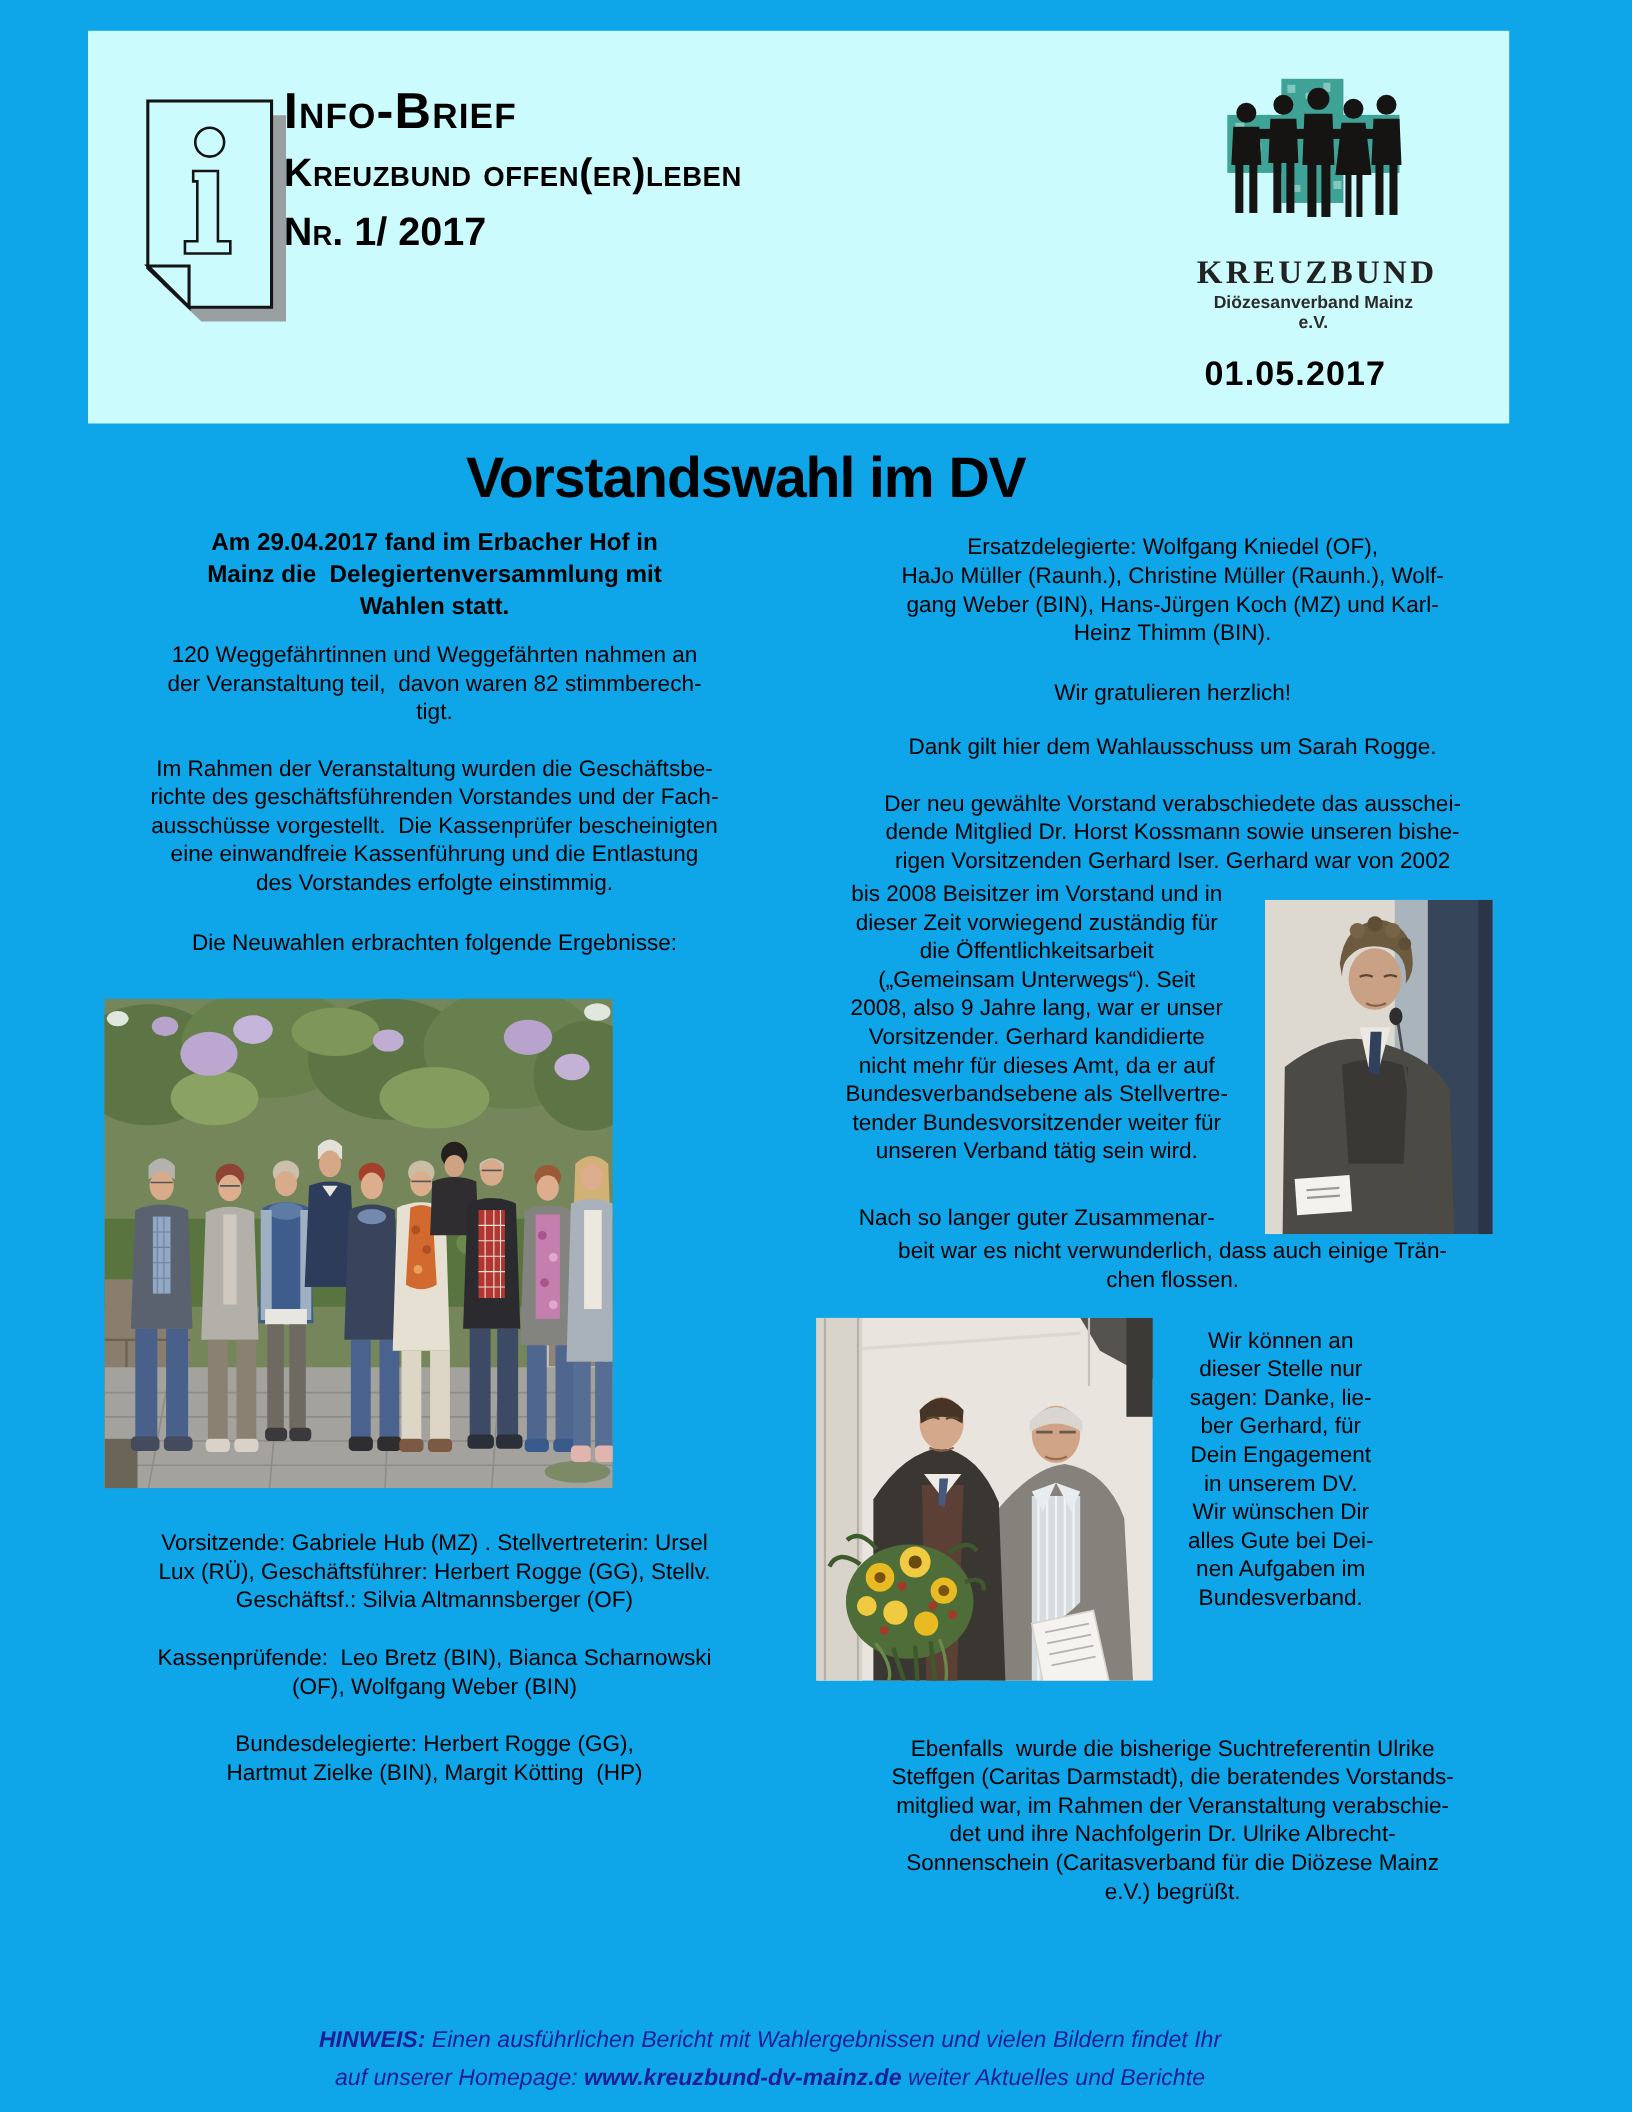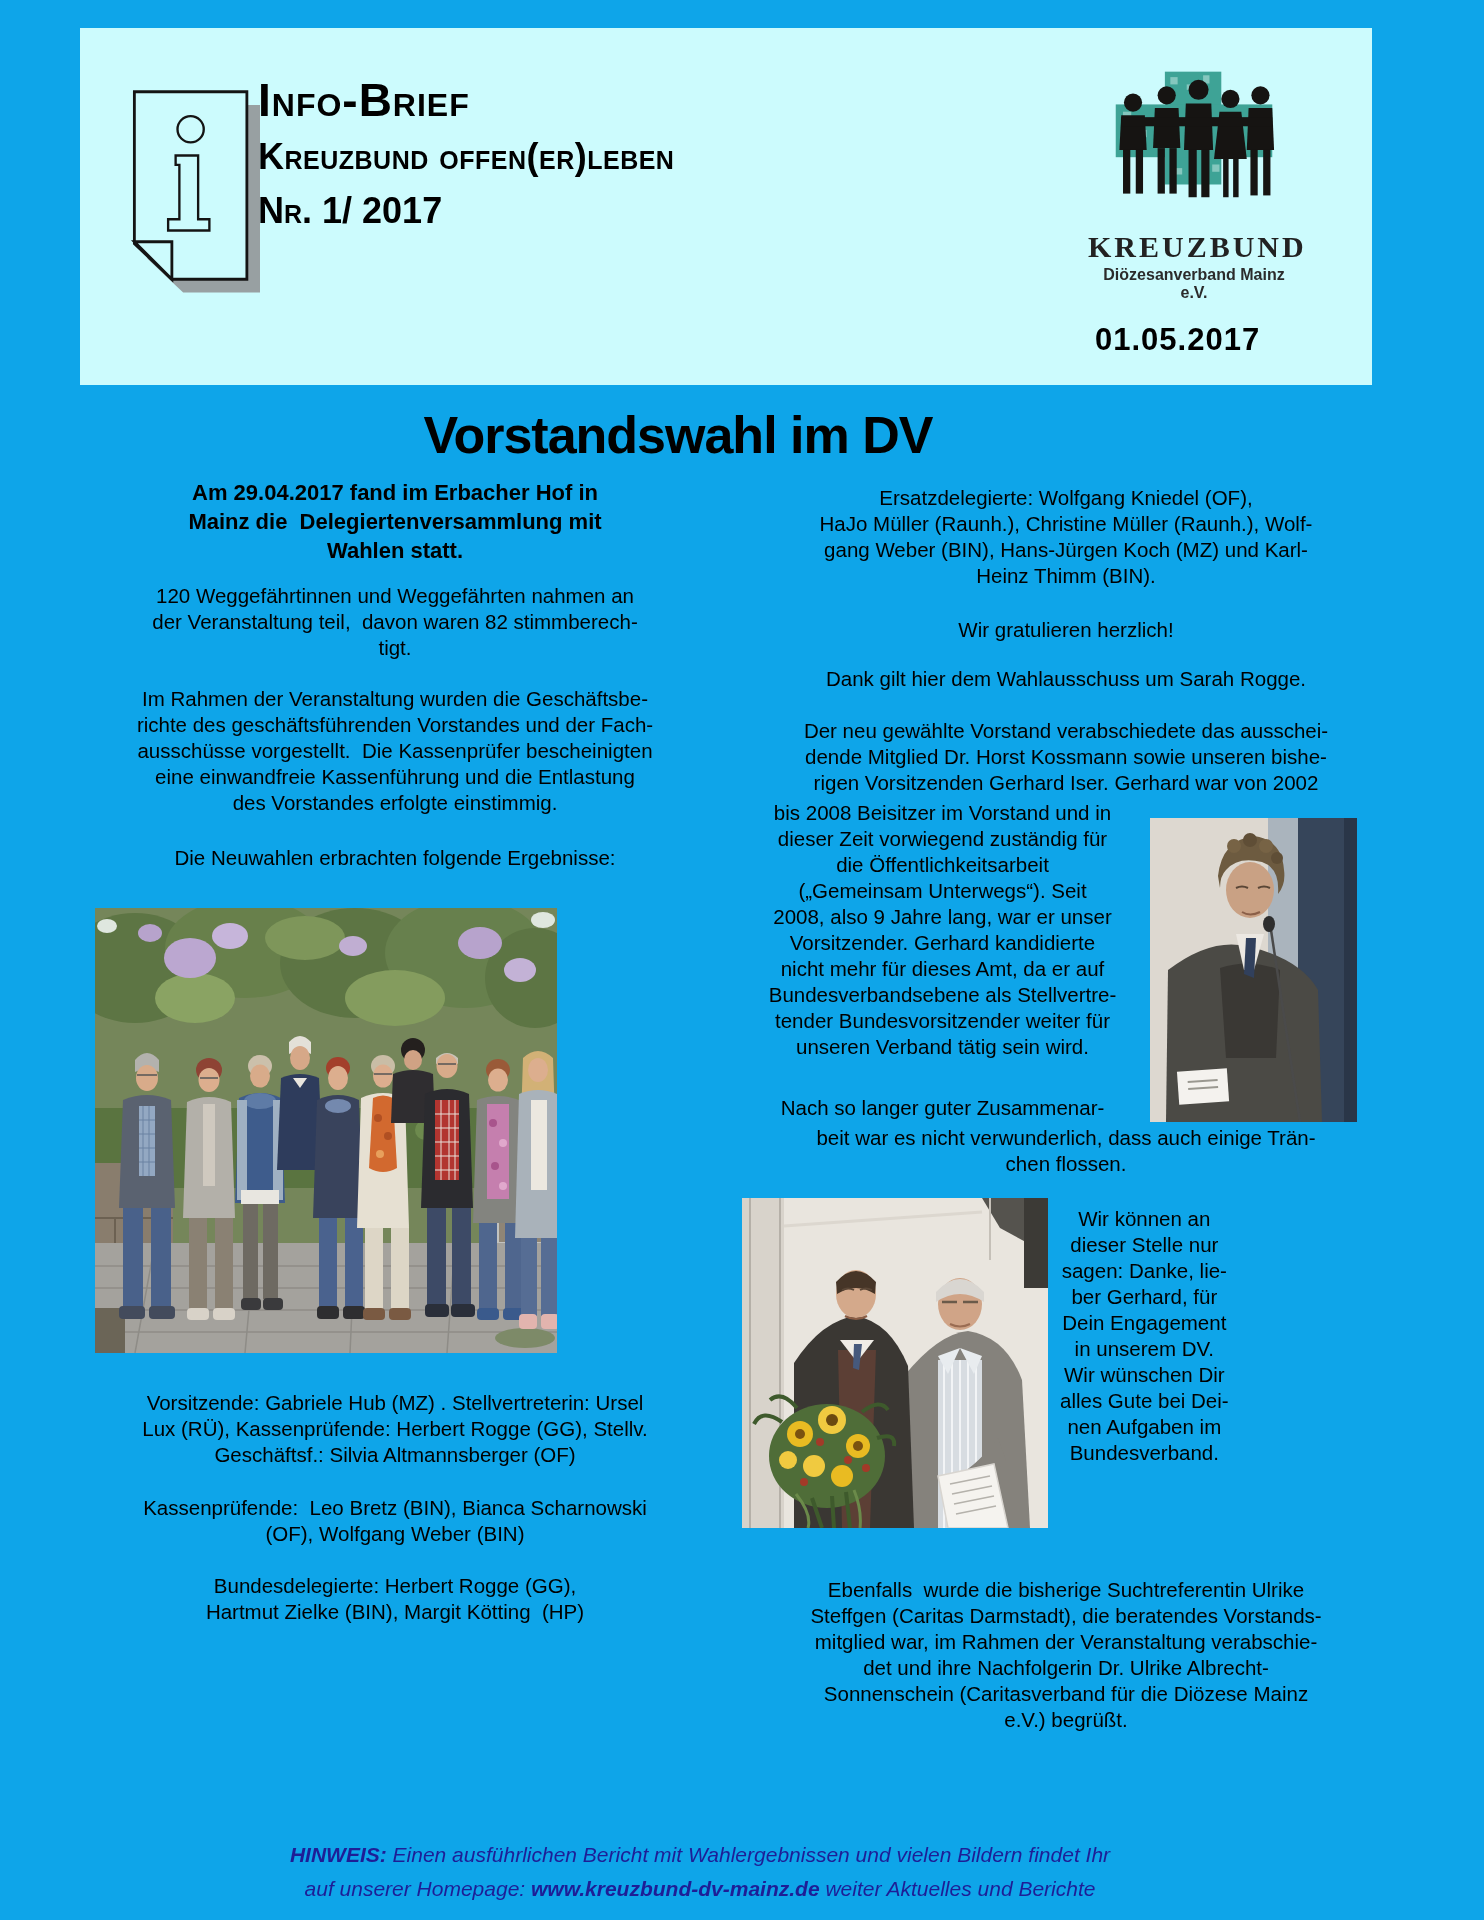--- a/index.html
+++ b/index.html
@@ -27,21 +27,21 @@
   .col{position:absolute;}
   .col-left{left:95px;top:478px;width:600px;}
   .col-right{left:735px;top:485px;width:662px;}
   .p{font-size:20.5px;line-height:26px;margin:0;white-space:pre-wrap;text-align:center;}
   .p-bold{font-size:22px;line-height:29px;font-weight:bold;}
   .photo{display:block;}
   .group-photo{margin-top:37px;}
   .gerhard-row{display:flex;align-items:flex-start;margin-top:4px;}
   .gerhard-text{width:415px;flex:none;}
   .gerhard-photo{flex:none;margin-top:18px;}
-  .flower-row{display:flex;align-items:flex-start;margin-top:21px;}
+  .flower-row{display:flex;align-items:flex-start;margin-top:21px;gap:20px;}
   .flower-photo{flex:none;margin-left:7px;}
   .flower-text{margin-left:12px;padding-top:8px;flex:none;}
 
   
   .footer{position:absolute;top:1838px;left:0;width:1484px;box-sizing:border-box;
           padding-right:84px;text-align:center;color:#1e1e96;font-style:italic;
           font-size:21px;line-height:34px;white-space:pre-wrap;}
   .footer b{font-weight:bold;}
 </style>
 </head>
@@ -259,21 +259,21 @@
       <ellipse cx="443" cy="162" rx="10" ry="12" fill="#dcae8e"></ellipse>
       <path d="M424,186 Q443,178 462,186 L462,330 L420,330 Z" fill="#a9b2ba"></path>
       <rect x="436" y="192" width="16" height="90" fill="#ece8e0"></rect>
       <rect x="426" y="330" width="16" height="78" fill="#566d94"></rect>
         <rect x="446" y="330" width="16" height="78" fill="#566d94"></rect>
       <rect x="424" y="406" width="18" height="15" rx="4" fill="#e2b4ae"></rect>
         <rect x="446" y="406" width="18" height="15" rx="4" fill="#e2b4ae"></rect>
     </svg>
 
     <p class="p" style="margin-top:37px">Vorsitzende: Gabriele Hub (MZ) . Stellvertreterin: Ursel
-Lux (RÜ), Kassenprüfende: Herbert Rogge (GG), Stellv.
+Lux (RÜ), Geschäftsführer: Herbert Rogge (GG), Stellv.
 Geschäftsf.: Silvia Altmannsberger (OF)</p>
     <p class="p" style="margin-top:27px">Kassenprüfende:  Leo Bretz (BIN), Bianca Scharnowski
 (OF), Wolfgang Weber (BIN)</p>
     <p class="p" style="margin-top:26px">Bundesdelegierte: Herbert Rogge (GG),
 Hartmut Zielke (BIN), Margit Kötting  (HP)</p>
   </div>
 
   <div class="col col-right">
     <p class="p">Ersatzdelegierte: Wolfgang Kniedel (OF),
 HaJo Müller (Raunh.), Christine Müller (Raunh.), Wolf-

